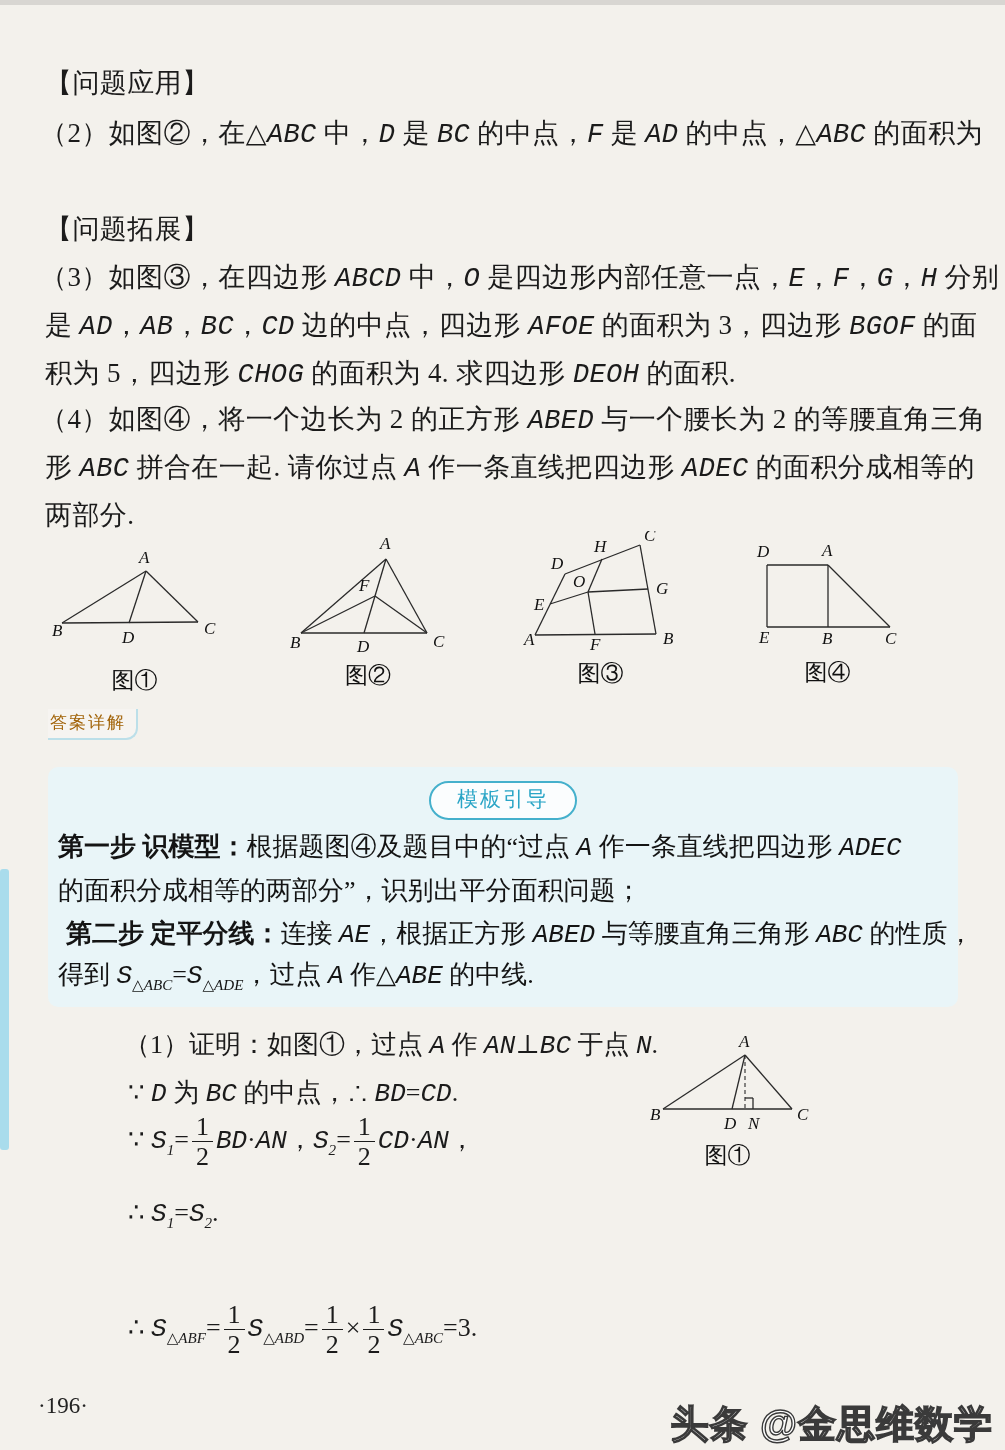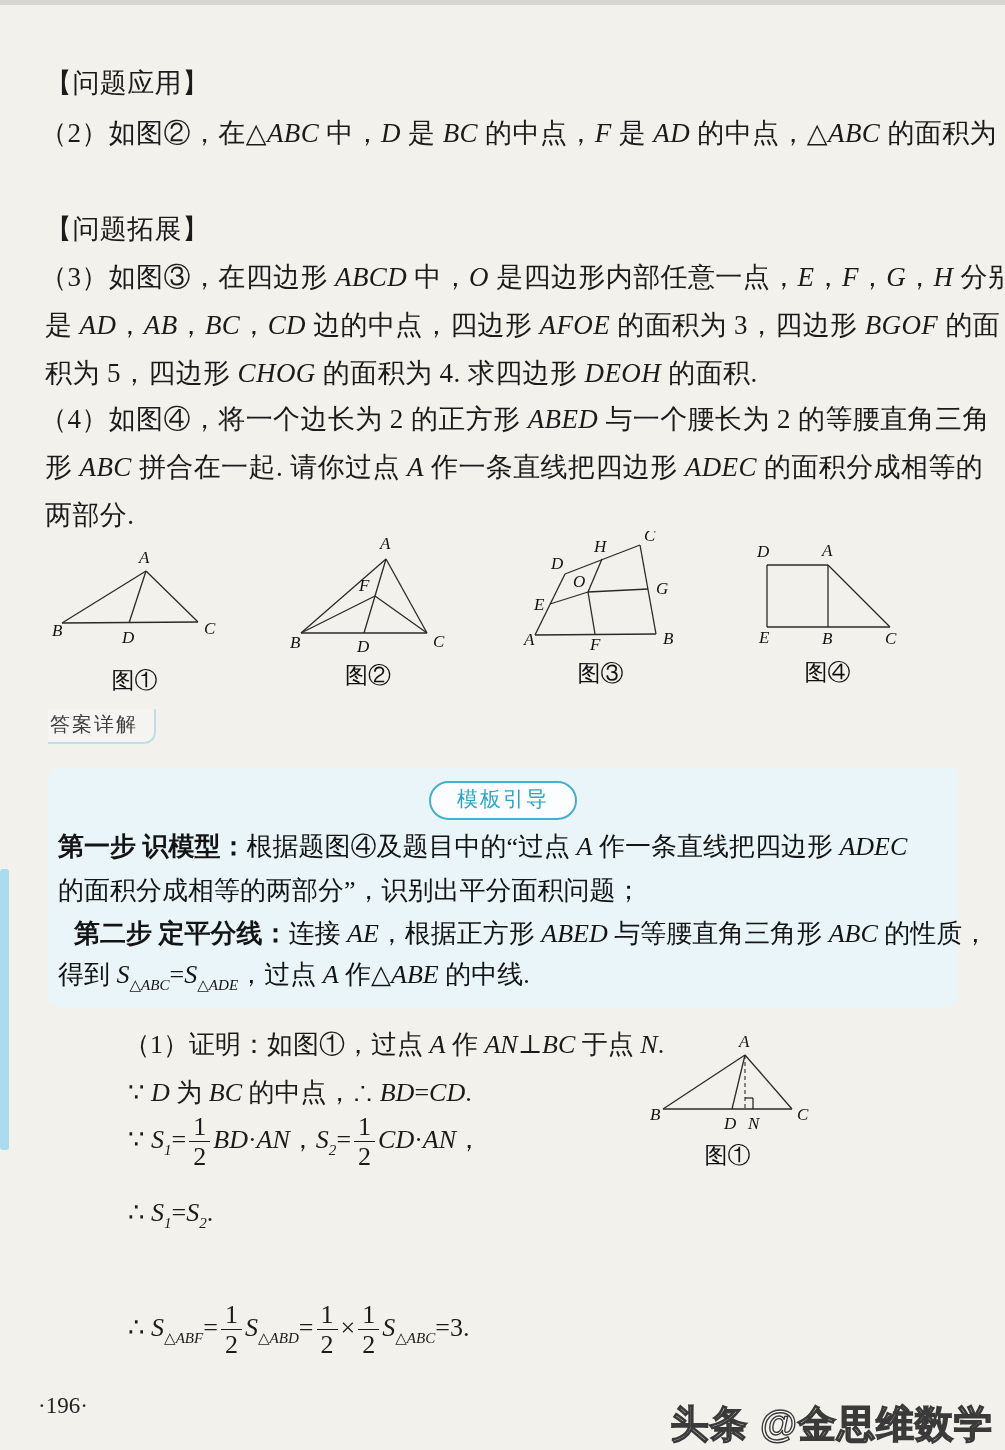--- a/index.html
+++ b/index.html
@@ -5,29 +5,29 @@
   html,body{margin:0;padding:0;}
   body{background:#d8d6d2;}
   #page{
     position:relative;width:1005px;height:1450px;margin:5px auto;
     background:#f3f1ec;overflow:hidden;
     font-family:"Liberation Serif","DejaVu Serif",serif;color:#1b1b1b;
   }
   .line{position:absolute;white-space:nowrap;font-size:27px;letter-spacing:0.4px;}
   .panel-line{position:absolute;white-space:nowrap;font-size:26px;color:#141414;}
   .proof-line{position:absolute;white-space:nowrap;font-size:26px;}
-  .it{font-style:italic;}
+  .it{font-style:italic;font-family:Liberation Mono, monospace;}
   .bd{font-weight:bold;text-align:right;}
   .ss{font-style:italic;font-size:0.58em;vertical-align:-0.45em;letter-spacing:0;}
   .frac{display:inline-block;vertical-align:middle;text-align:center;margin:0 3px;line-height:1.05;}
   .fn{display:block;border-bottom:1.5px solid #1b1b1b;padding:0 4px 1px;}
   .fd{display:block;padding-top:1px;}
   #answer-tab{
-    position:absolute;left:48px;top:704px;color:#404040;font-size:20px;letter-spacing:2px;
-    padding:2px 16px 4px 2px;border-right:2px solid #bcdfe9;border-bottom:2px solid #bcdfe9;
+    position:absolute;left:48px;top:704px;color:#a16207;font-size:17px;letter-spacing:2px;
+    padding:2px 10px 4px 2px;border-right:2px solid #bcdfe9;border-bottom:2px solid #bcdfe9;
     border-radius:0 0 12px 0;background:rgba(255,255,255,0.25);
   }
   #panel{position:absolute;left:48px;top:762px;width:910px;height:240px;background:#e9f5f8;border-radius:10px;}
   #pill{
     position:absolute;left:50%;top:14px;transform:translateX(-50%);
     border:2px solid #45b0cc;border-radius:22px;padding:2px 26px 5px;
     color:#2aa5c6;font-size:21px;background:#fbfdfe;letter-spacing:2px;white-space:nowrap;
   }
   #side-bar{position:absolute;left:0;top:864px;width:9px;height:281px;background:#a9dcec;border-radius:3px;}
   .fig{position:absolute;text-align:center;}
@@ -119,21 +119,21 @@
       </svg>
     <div class="fig-caption">图④</div>
   </div>
 
   <div id="answer-tab">答案详解</div>
 
   <div id="panel">
     <div id="pill">模板引导</div>
     <div class="panel-line" style="left:10px;top:62px"><span class="bd">第一步 识模型：</span><span>根据题图④及题目中的“过点 </span><span class="it">A</span><span> 作一条直线把四边形 </span><span class="it">ADEC</span></div>
     <div class="panel-line" style="left:10px;top:106px"><span>的面积分成相等的两部分”，识别出平分面积问题；</span></div>
-    <div class="panel-line" style="left:26px;top:149px"><span class="bd">第二步 定平分线：</span><span>连接 </span><span class="it">AE</span><span>，根据正方形 </span><span class="it">ABED</span><span> 与等腰直角三角形 </span><span class="it">ABC</span><span> 的性质，</span></div>
+    <div class="panel-line" style="left:18px;top:149px"><span class="bd">第二步 定平分线：</span><span>连接 </span><span class="it">AE</span><span>，根据正方形 </span><span class="it">ABED</span><span> 与等腰直角三角形 </span><span class="it">ABC</span><span> 的性质，</span></div>
     <div class="panel-line" style="left:10px;top:190px"><span>得到 </span><span class="it">S</span><span class="ss">△ABC</span><span>=</span><span class="it">S</span><span class="ss">△ADE</span><span>，过点 </span><span class="it">A</span><span> 作△</span><span class="it">ABE</span><span> 的中线.</span></div>
   </div>
 
   <div id="side-bar"></div>
 
   <div class="proof-line" style="left:124px;top:1022px"><span>（1）证明：如图①，过点 </span><span class="it">A</span><span> 作 </span><span class="it">AN</span><span>⊥</span><span class="it">BC</span><span> 于点 </span><span class="it">N</span><span>.</span></div>
   <div class="proof-line" style="left:128px;top:1070px"><span>∵ </span><span class="it">D</span><span> 为 </span><span class="it">BC</span><span> 的中点，∴ </span><span class="it">BD</span><span>=</span><span class="it">CD</span><span>.</span></div>
   <div class="proof-line" style="left:128px;top:1108px"><span>∵ </span><span class="it">S</span><span class="ss">1</span><span>=</span><span class="frac"><span class="fn">1</span><span class="fd">2</span></span><span class="it">BD</span><span>·</span><span class="it">AN</span><span>，</span><span class="it">S</span><span class="ss">2</span><span>=</span><span class="frac"><span class="fn">1</span><span class="fd">2</span></span><span class="it">CD</span><span>·</span><span class="it">AN</span><span>，</span></div>
   <div class="proof-line" style="left:128px;top:1192px"><span>∴ </span><span class="it">S</span><span class="ss">1</span><span>=</span><span class="it">S</span><span class="ss">2</span><span>.</span></div>
   <div class="proof-line" style="left:128px;top:1296px"><span>∴ </span><span class="it">S</span><span class="ss">△ABF</span><span>=</span><span class="frac"><span class="fn">1</span><span class="fd">2</span></span><span class="it">S</span><span class="ss">△ABD</span><span>=</span><span class="frac"><span class="fn">1</span><span class="fd">2</span></span><span>×</span><span class="frac"><span class="fn">1</span><span class="fd">2</span></span><span class="it">S</span><span class="ss">△ABC</span><span>=3.</span></div>

